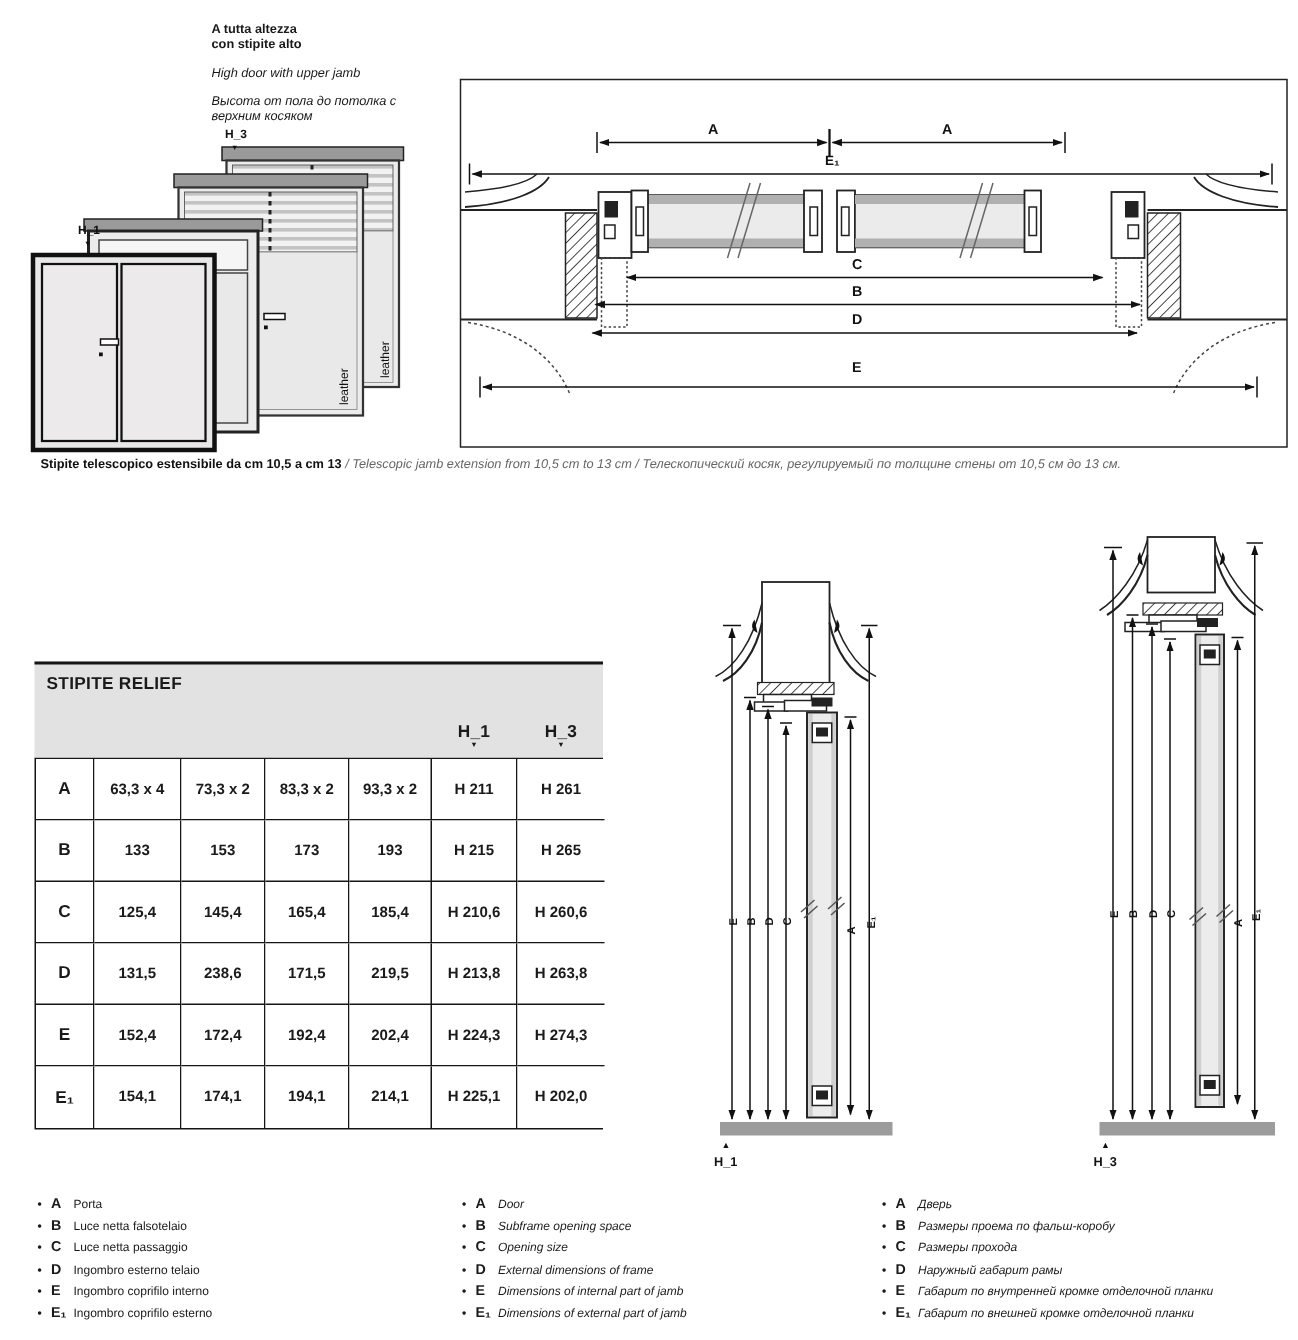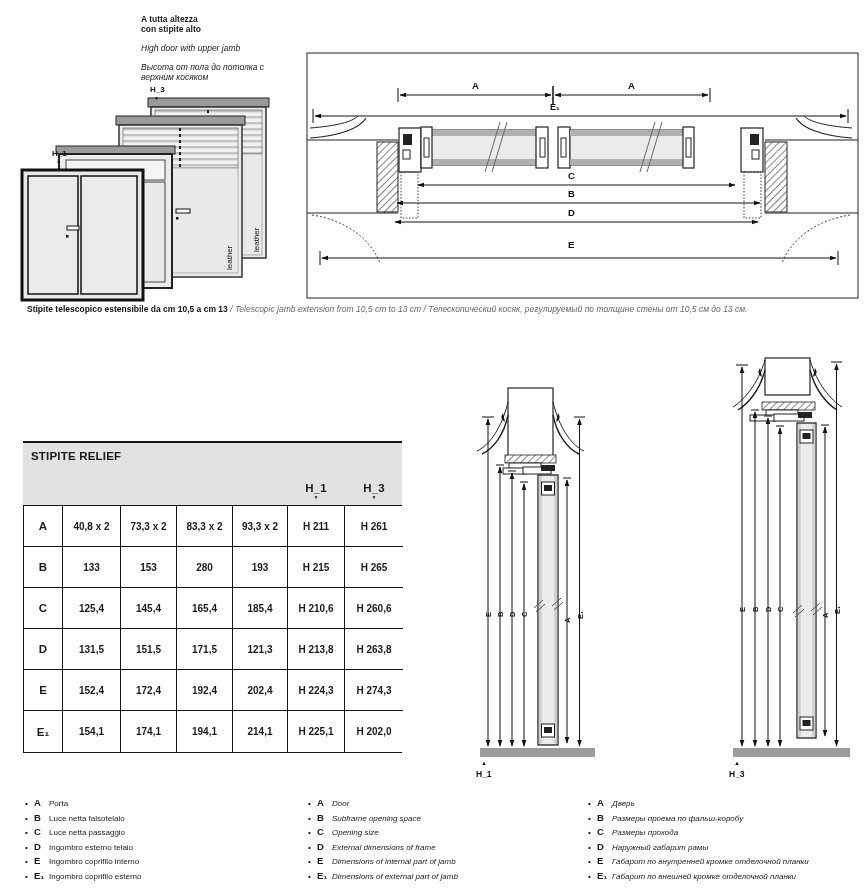--- a/index.html
+++ b/index.html
@@ -198,45 +198,45 @@
       <span>H_1</span>
       <span class="ar">▼</span>
     </div>
     <div class="minicol" style="left:329px;">
       <span>H_3</span>
       <span class="ar">▼</span>
     </div>
   </div>
   <div id="grid">
     <div class="rl">A</div>
-    <div>40,8 x 2</div>
+    <div>63,3 x 4</div>
     <div>73,3 x 2</div>
     <div>83,3 x 2</div>
     <div>93,3 x 2</div>
     <div>H 211</div>
     <div>H 261</div>
     <div class="rl">B</div>
     <div>133</div>
     <div>153</div>
-    <div>280</div>
+    <div>173</div>
     <div>193</div>
     <div>H 215</div>
     <div>H 265</div>
     <div class="rl">C</div>
     <div>125,4</div>
     <div>145,4</div>
     <div>165,4</div>
     <div>185,4</div>
     <div>H 210,6</div>
     <div>H 260,6</div>
     <div class="rl">D</div>
     <div>131,5</div>
-    <div>151,5</div>
+    <div>238,6</div>
     <div>171,5</div>
-    <div>121,3</div>
+    <div>219,5</div>
     <div>H 213,8</div>
     <div>H 263,8</div>
     <div class="rl">E</div>
     <div>152,4</div>
     <div>172,4</div>
     <div>192,4</div>
     <div>202,4</div>
     <div>H 224,3</div>
     <div>H 274,3</div>
     <div class="rl">E₁</div>

